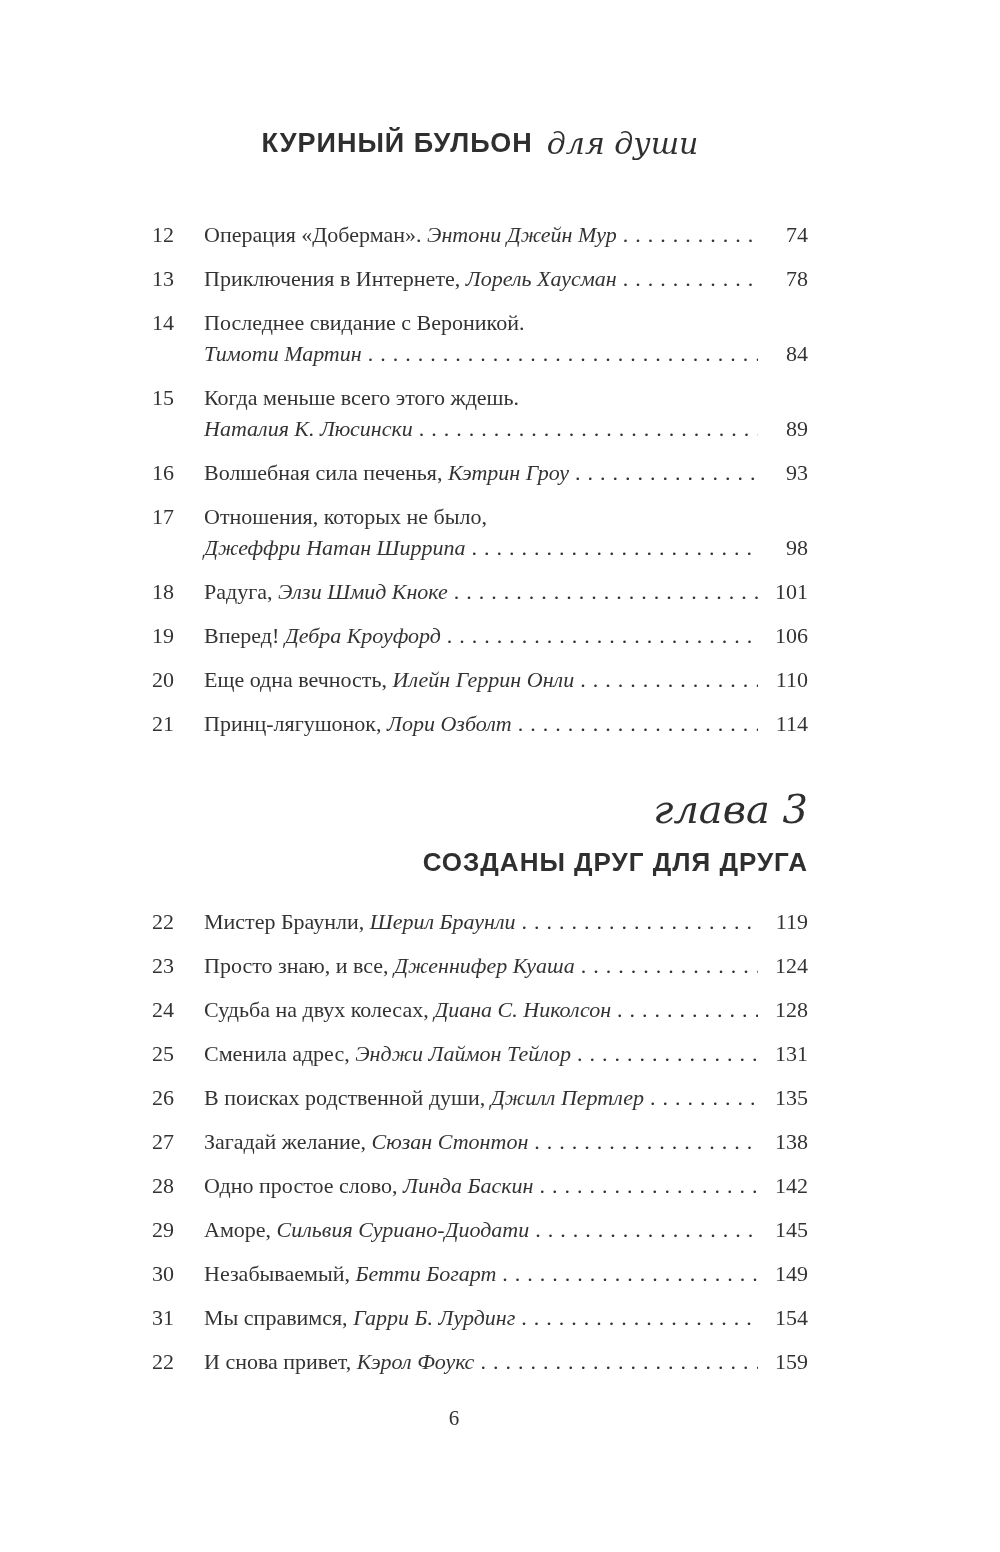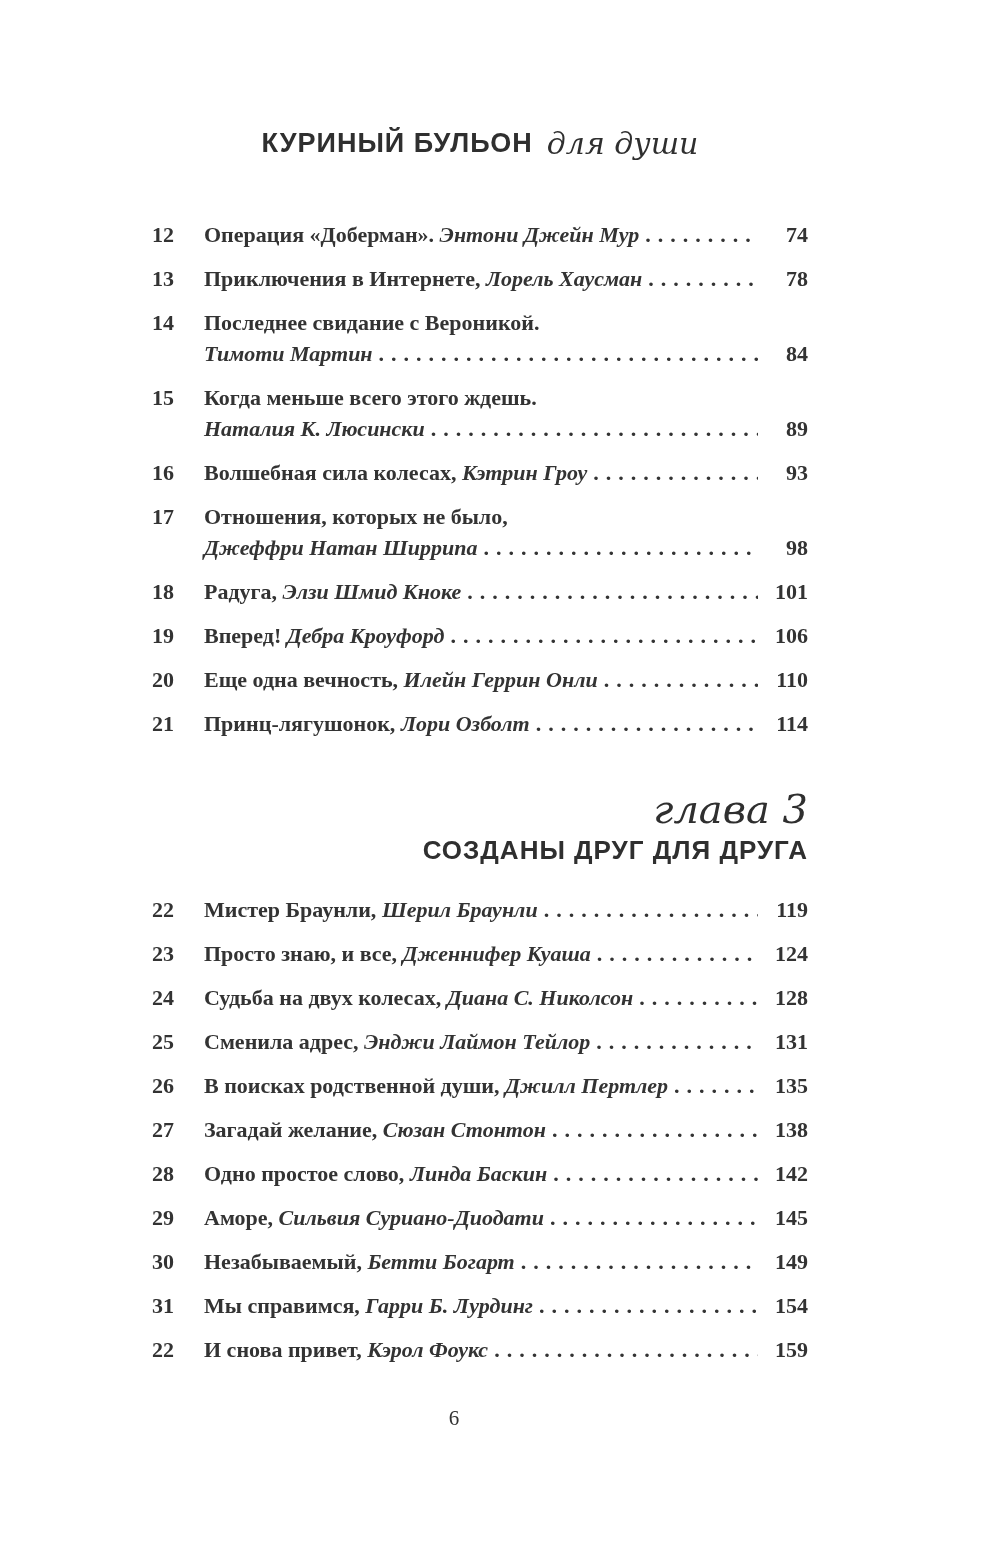--- a/index.html
+++ b/index.html
@@ -41,21 +41,20 @@
     vertical-align: middle;
   }
   
   .toc-section { }
   .entry {
     display: flex;
     font-size: 22px;
     line-height: 31px;
     margin-bottom: 13px;
     color: #333333;
-    font-weight: bold;
   }
   .num {
     flex: none;
     width: 52px;
   }
   .entry-body {
     flex: 1;
     display: flex;
     flex-direction: column;
     min-width: 0;
@@ -96,21 +95,21 @@
     font-size: 40px;
     color: #2f2f2f;
     line-height: 44px;
   }
   .chapter-title {
     font-family: "Liberation Sans", sans-serif;
     font-weight: bold;
     font-size: 26px;
     letter-spacing: 1px;
     color: #2f2f2f;
-    margin-top: 4px;
+    margin-top: 16px;
   }
   
   .folio {
     position: absolute;
     left: 0;
     right: 0;
     top: 1406px;
     text-align: center;
     font-size: 21px;
     color: #333333;
@@ -172,21 +171,21 @@
             <span class="seg it">Наталия К. Люсински</span>
             <span class="dots"></span>
             <span class="pagenum">89</span>
           </div>
         </div>
       </div>
       <div class="entry">
         <div class="num">16</div>
         <div class="entry-body">
           <div class="line">
-            <span class="seg">Волшебная сила колесах, </span>
+            <span class="seg">Волшебная сила печенья, </span>
             <span class="seg it">Кэтрин Гроу</span>
             <span class="dots"></span>
             <span class="pagenum">93</span>
           </div>
         </div>
       </div>
       <div class="entry">
         <div class="num">17</div>
         <div class="entry-body">
           <div class="line">

